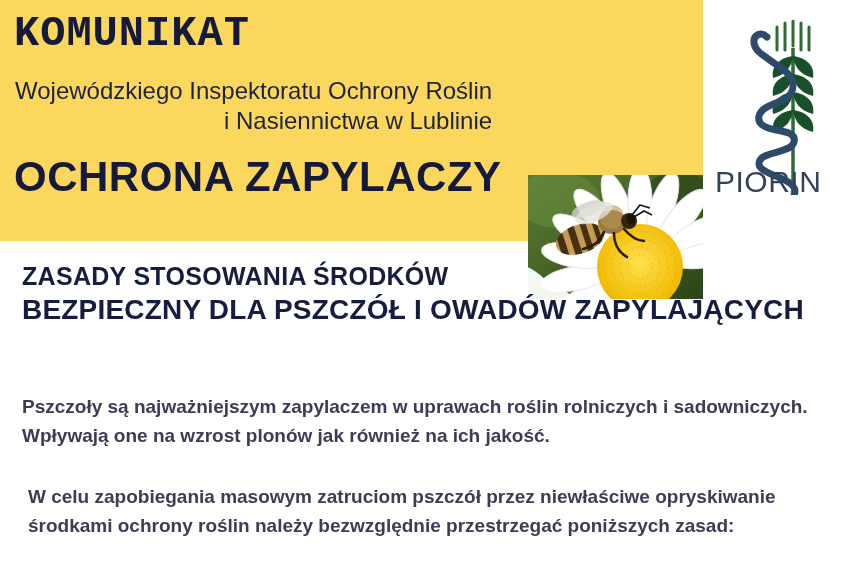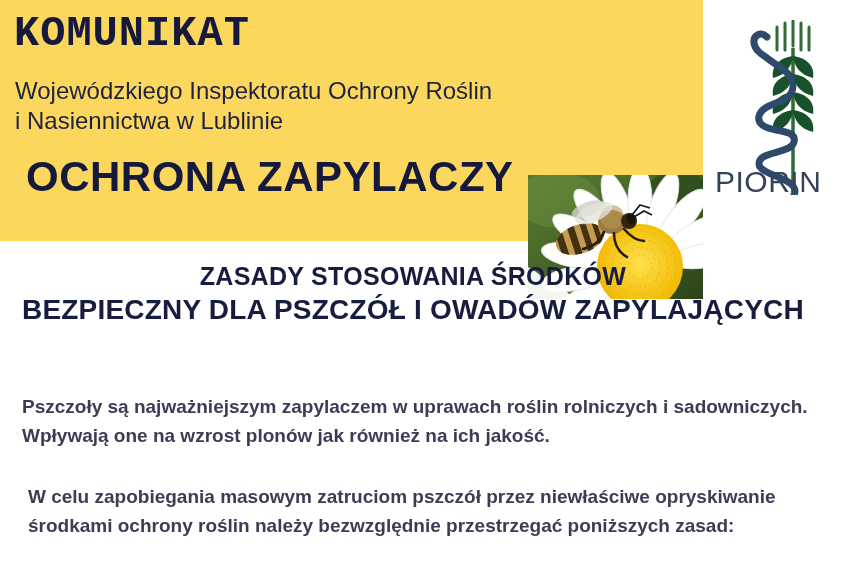--- a/index.html
+++ b/index.html
@@ -8,40 +8,40 @@
     font-family:"Liberation Sans",sans-serif;overflow:hidden;margin:0 auto;
   }
   
   .banner{position:absolute;left:0;top:0;width:703px;height:241px;background:#FBD85D;}
   .banner-title{
     position:absolute;left:14px;top:10px;font-size:42px;font-weight:800;
     letter-spacing:1px;color:#151A3D;font-family:Liberation Mono, monospace;
   }
   .banner-subtitle{
     position:absolute;left:15px;top:76px;font-size:24px;font-weight:400;
-    color:#1E2240;line-height:30px;
+    color:#1E2240;line-height:30px;text-align:right;
   }
   .banner-heading{
     position:absolute;left:14px;top:153px;font-size:42px;font-weight:800;
-    letter-spacing:0.5px;color:#151A3D;margin-left:12px;
+    letter-spacing:0.5px;color:#151A3D;
   }
   
   .logo{position:absolute;left:715px;top:8px;width:120px;height:195px;}
   .logo svg{position:absolute;left:15px;top:12px;}
   .logo-text{
     position:absolute;left:0px;top:157px;width:100px;text-align:left;
     font-size:30px;font-weight:400;letter-spacing:0.5px;color:#33435C;
   }
   
   .photo{position:absolute;left:528px;top:175px;width:175px;height:124px;}
   .photo svg{display:block;}
   
   .section-heading{
     position:absolute;left:22px;top:260px;color:#161D3F;font-weight:700;
-    font-size:25px;line-height:33px;letter-spacing:0.3px;text-align:center;
+    font-size:25px;line-height:33px;letter-spacing:0.3px;
   }
   .section-heading .cond{font-size:28px;letter-spacing:0.2px;}
   
   .para{position:absolute;color:#3C3C55;font-size:19px;line-height:29px;font-weight:700;}
   .para1{left:22px;top:392px;}
   .para2{left:28px;top:482px;}
 </style>
 </head>
 <body>
 

